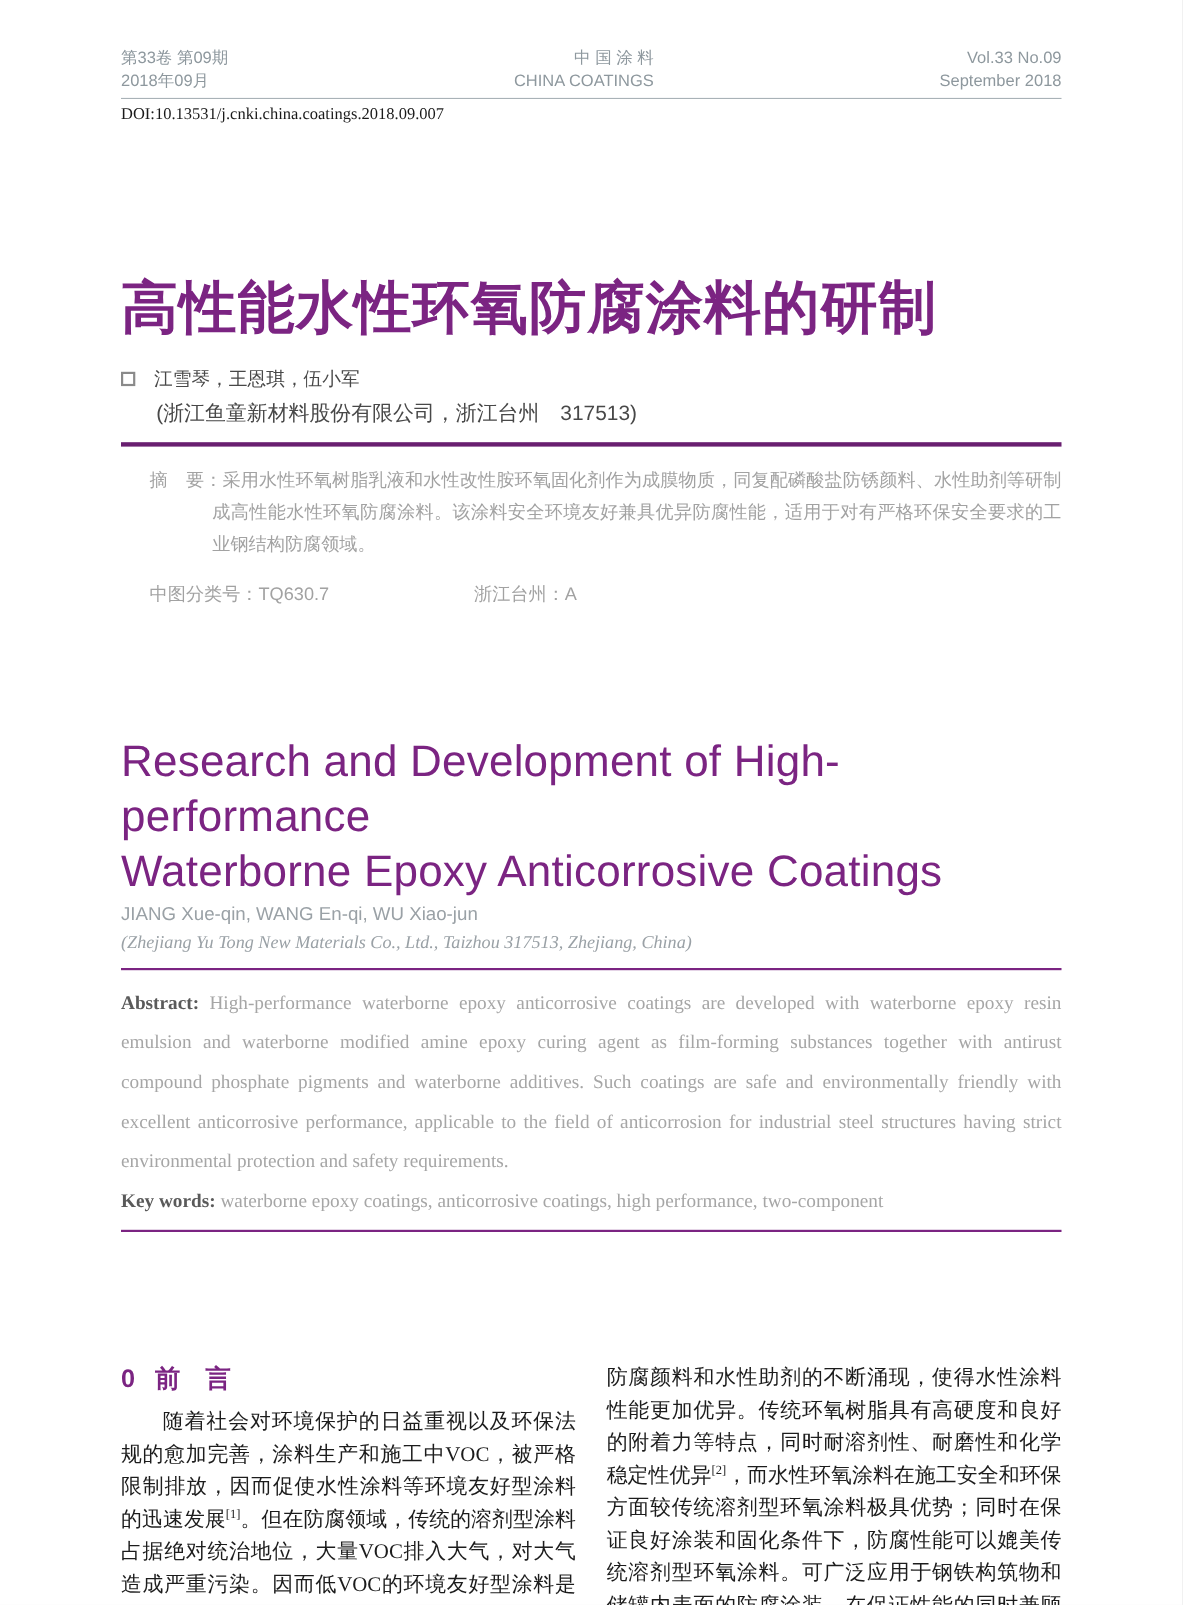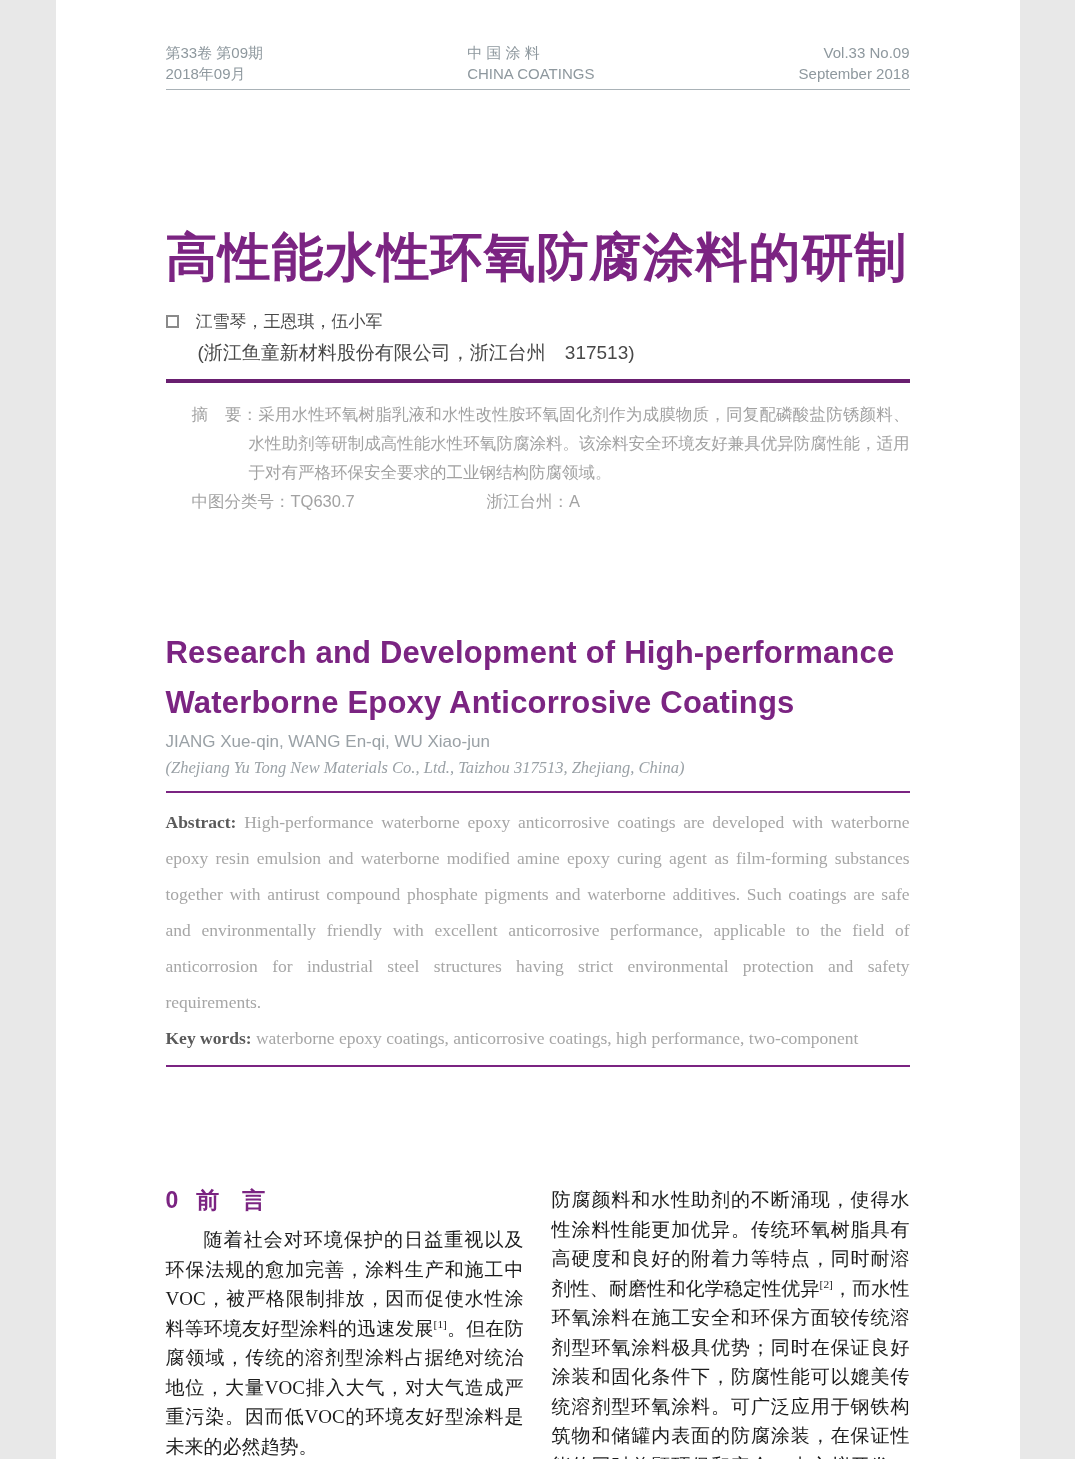--- a/index.html
+++ b/index.html
@@ -1,54 +1,54 @@
 <!DOCTYPE html>
 <html><head>
 <meta charset="utf-8">
 <style>
   html,body { margin:0; padding:0; background:#e8e8e8; }
   .page {
-    width:964px; height:1459px; background:#ffffff; margin:0 auto;
+    width:1075px; height:1459px; background:#ffffff; margin:0 auto;
     position:relative; overflow:hidden; box-sizing:border-box;
     padding:42px 110px 0 110px;
     font-family:"Liberation Sans", sans-serif;
   }
 
   
   .journal-header {
     display:flex; justify-content:space-between; align-items:flex-start;
     color:#8e989e; font-size:15px; line-height:21px;
     border-bottom:1px solid #a9b2b7; padding-bottom:5px;
   }
-  .jh-center { text-align:left; }
+  .jh-center { text-align:right; }
   .jh-right  { text-align:right; }
   .doi { margin-top:6px; font-family:"Liberation Serif", serif; font-size:15px; color:#1a1a1a; }
 
   
   .cn-title {
     margin-top:136px; font-size:52px; font-weight:bold; color:#7b2482;
     letter-spacing:1px; line-height:62px;
   }
   .cn-authors { margin-top:22px; display:flex; align-items:center; font-size:17px; color:#484848; }
   .author-box { width:13px; height:13px; border:2px solid #8a8a8a; margin-right:17px; flex:none; box-sizing:border-box; }
   .cn-affiliation { margin-top:7px; margin-left:32px; font-size:19px; color:#484848; }
   .title-rule { margin-top:13px; height:4px; background:#691f70; }
 
   
   .cn-meta { margin-top:17px; margin-left:26px; color:#a2a2a2; font-size:16.5px; line-height:29px; }
   .cn-abstract-p { padding-left:57px; text-indent:-57px; margin:0; text-align:justify; }
   .cn-keywords  { margin-top:13px; }
-  .cn-class-row { display:flex; margin-top:0; }
+  .cn-class-row { display:flex; margin-top:16px; }
   .cn-class-row .c1 { flex:0 0 295px; }
   .cn-class-row .c2 { flex:0 0 235px; }
   .cn-class-row .c3 { flex:1; }
 
   
   .en-block { margin-top:112px; }
-  .en-title { font-size:31px; font-weight:bold; color:#7b2482; line-height:50px; letter-spacing:0.2px; }
+  .en-title { font-size:40px; font-weight:normal; color:#7b2482; line-height:50px; letter-spacing:0.2px; }
   .en-authors { margin-top:4px; font-size:17px; color:#9aa1a6; }
   .en-affiliation { margin-top:6px; font-size:16.5px; font-style:italic; font-family:"Liberation Serif", serif; color:#9aa1a6; }
   .purple-rule { height:2px; background:#7b2482; }
   .rule-top { margin-top:13px; }
   .en-abstract {
     margin:11px 0 0 0; font-family:"Liberation Serif", serif;
     font-size:17.5px; line-height:36px; color:#a6a6a6; text-align:justify;
   }
   .en-keywords { margin:0 0 9px 0; }
   .en-label { font-weight:bold; color:#5a5a5a; }
@@ -79,20 +79,21 @@
     </div>
     <div class="jh-center">
       <div>中 国 涂 料</div>
       <div>CHINA COATINGS</div>
     </div>
     <div class="jh-right">
       <div>Vol.33  No.09</div>
       <div>September  2018</div>
     </div>
   </div>
+  <div class="doi">DOI:10.13531/j.cnki.china.coatings.2018.09.007</div>
 
   <h1 class="cn-title" style="margin-bottom:0;">高性能水性环氧防腐涂料的研制</h1>
   <div class="cn-authors">
     <span class="author-box"></span>
     <span>江雪琴，王恩琪，伍小军</span>
   </div>
   <div class="cn-affiliation">(浙江鱼童新材料股份有限公司，浙江台州　317513)</div>
   <div class="title-rule"></div>
 
   <div class="cn-meta">

